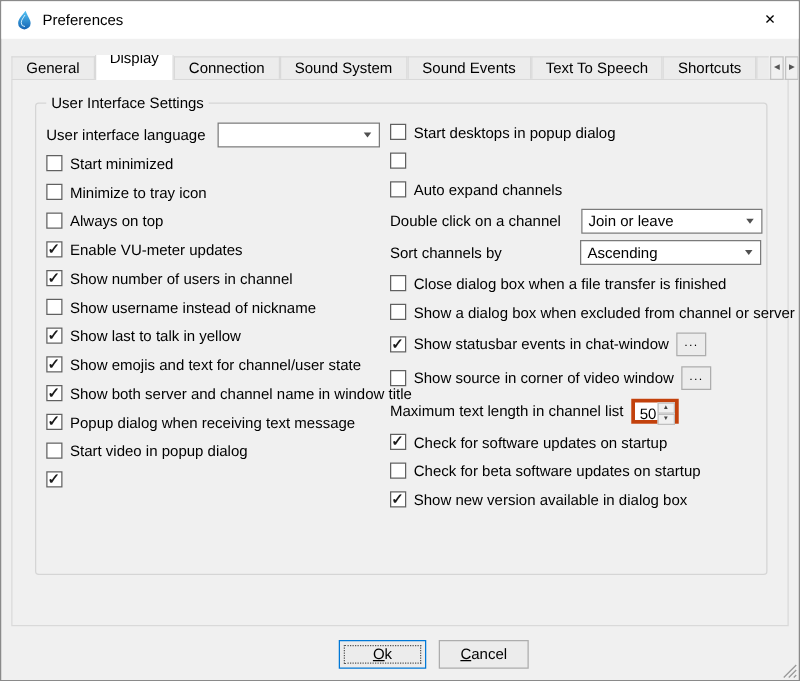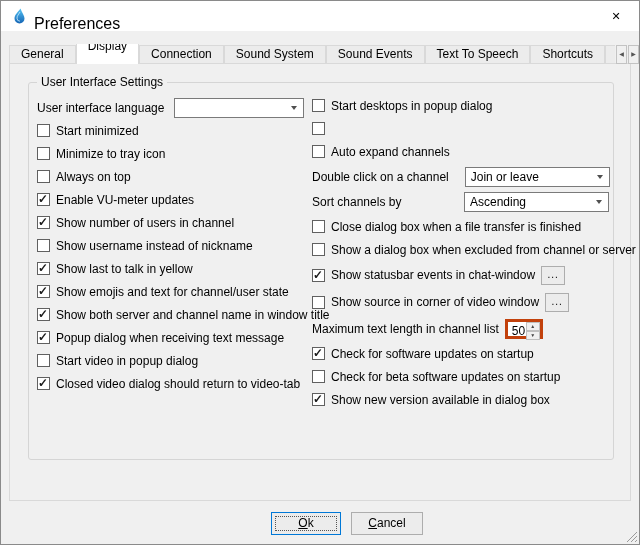--- a/index.html
+++ b/index.html
@@ -5,21 +5,21 @@
   html,body { margin:0; padding:0; background:#fff; }
   .window {
     position:relative; width:640px; height:545px; box-sizing:border-box;
     border:1px solid #8a8a8a; background:#f0f0f0;
     font-family:"Liberation Sans", sans-serif; font-size:12px; color:#000;
     overflow:hidden;
   }
   
   .titlebar { position:absolute; top:0; left:0; right:0; height:30px; background:#ffffff; }
   .app-icon { position:absolute; left:10px; top:7px; width:16px; height:16px; }
-  .title-text { position:absolute; left:33px; top:8px; line-height:30px; font-size:16px; }
+  .title-text { position:absolute; left:33px; top:0; line-height:30px; font-size:12px; }
   .close-btn { position:absolute; right:0; top:0; width:46px; height:30px; text-align:center;
                line-height:30px; font-size:11px; color:#000; cursor:default; }
   
   .tabbar { position:absolute; left:8px; top:43px; width:606px; height:20px;
             display:flex; align-items:flex-end; overflow:hidden; z-index:3; }
   .tab { box-sizing:border-box; height:18px; margin-bottom:1px; padding:0 11px;
          border:1px solid #d9d9d9; border-bottom:none; background:#ececec;
          line-height:17px; white-space:nowrap; cursor:default; }
   .tab[data-active="true"] { height:28px; margin-bottom:0; background:#ffffff;
          line-height:19px; position:relative; z-index:4; }
@@ -201,21 +201,20 @@
             <span class="cb-text">Popup dialog when receiving text message</span>
           </div>
 
           <div class="cb-row">
             <span class="cb" data-checked="false"></span>
             <span class="cb-text">Start video in popup dialog</span>
           </div>
 
           <div class="cb-row">
             <span class="cb" data-checked="true"></span>
-            <span class="cb-text">Closed video dialog should return to video-tab</span>
           </div>
 
       </div>
     </div>
 
     <div class="col-right">
       <div>
 
           <div class="cb-row">
             <span class="cb" data-checked="false"></span>

